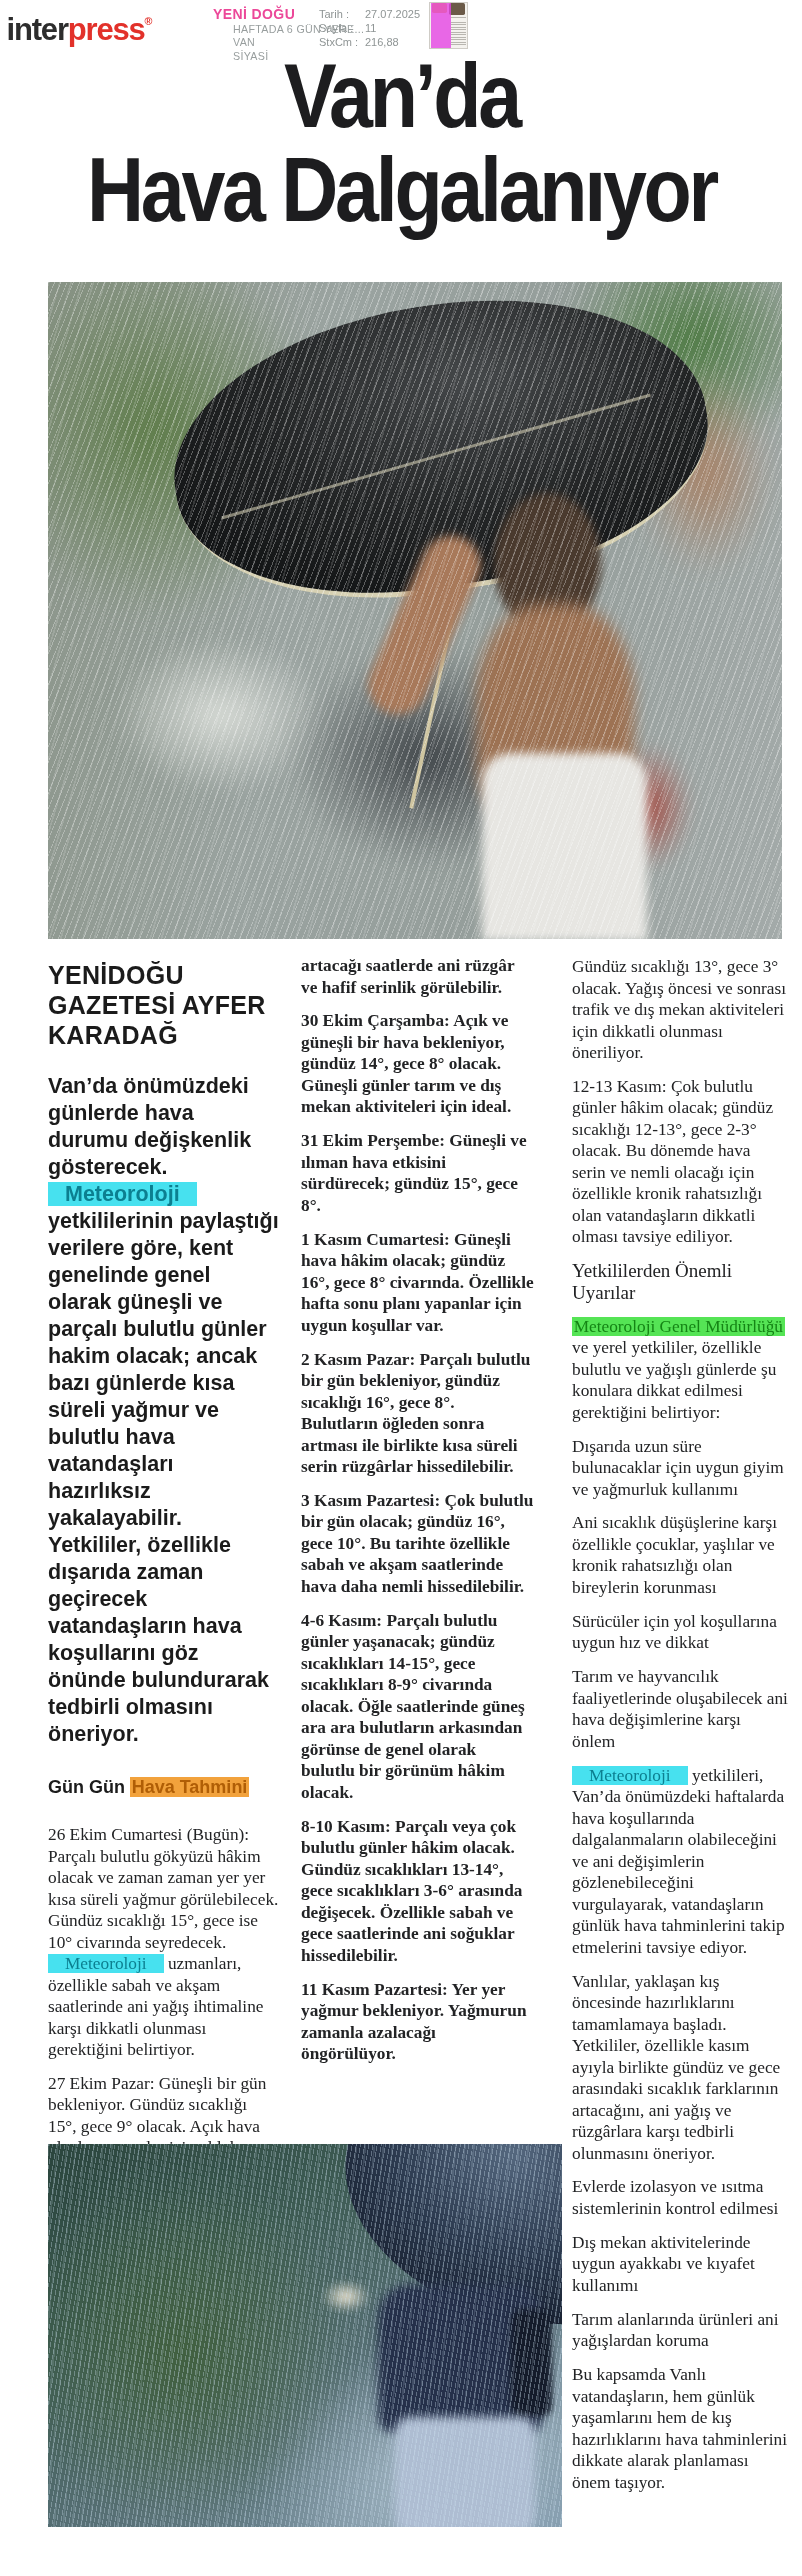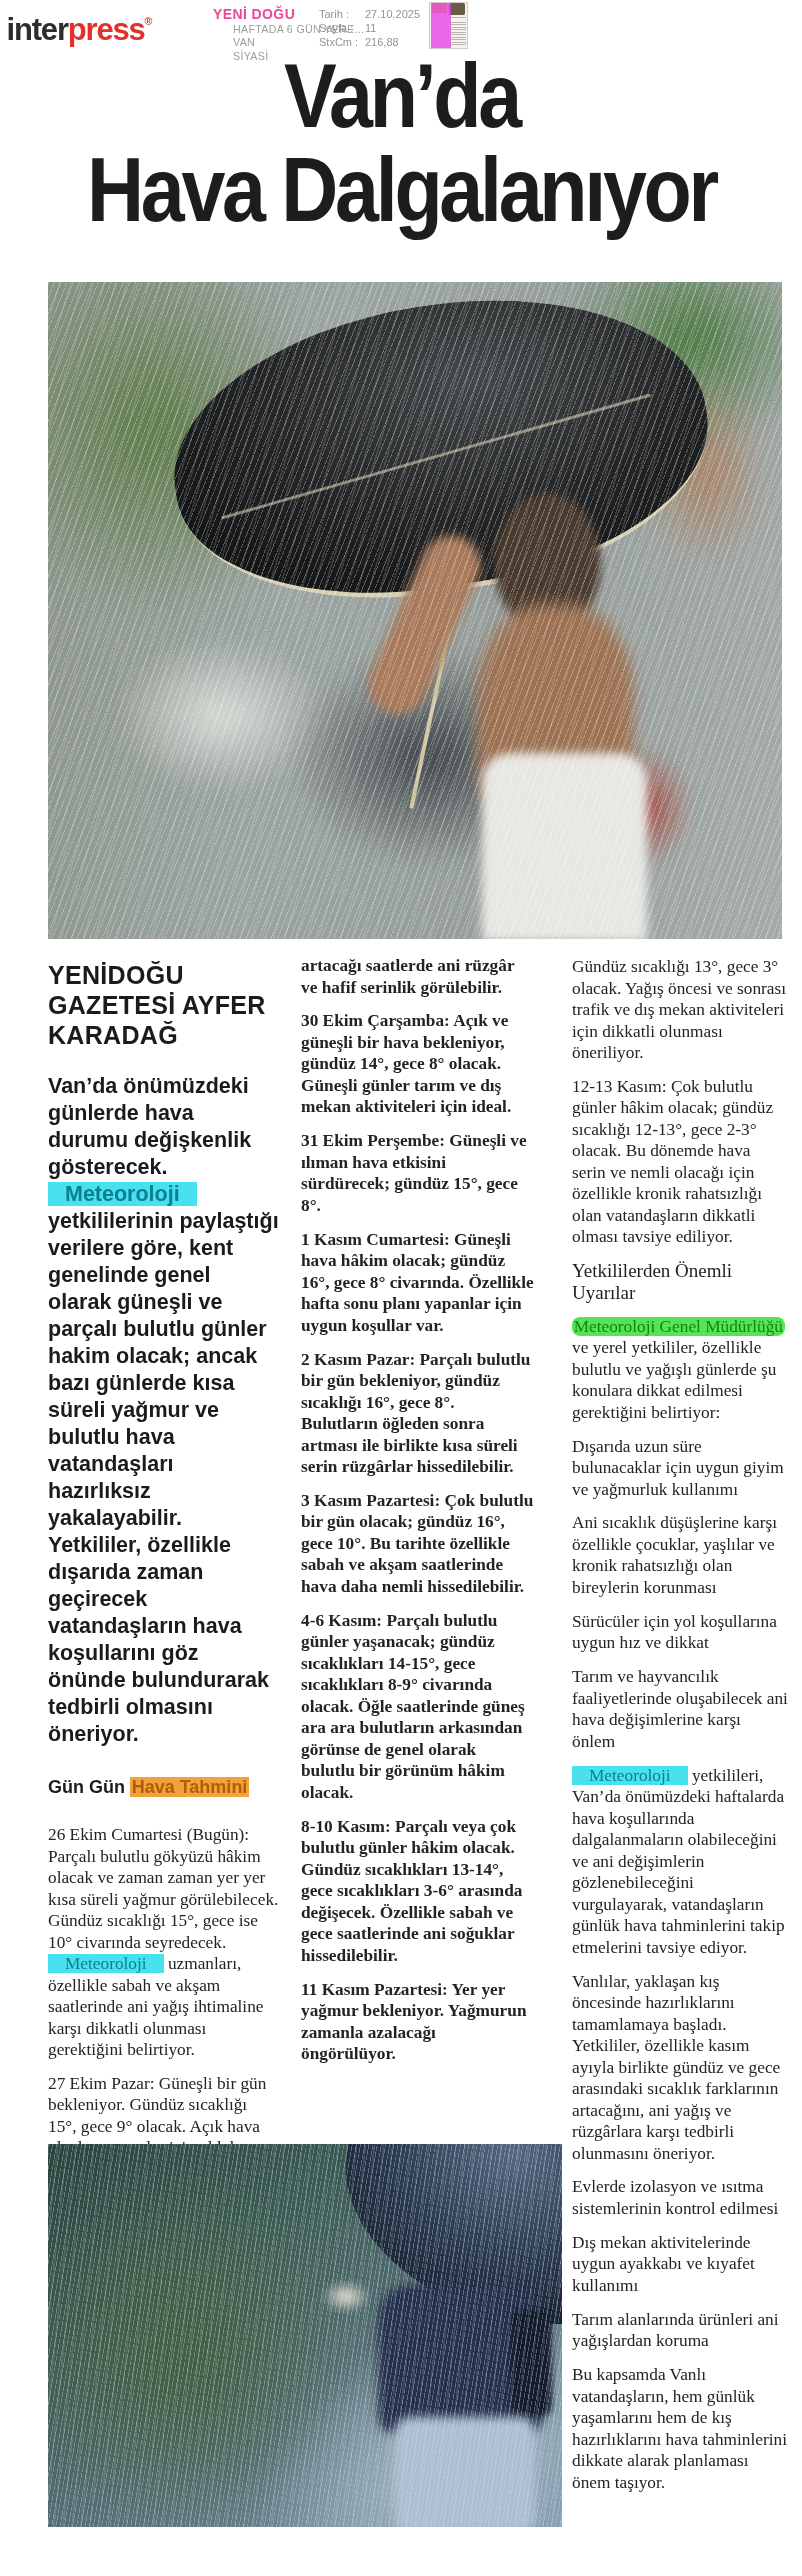--- a/index.html
+++ b/index.html
@@ -78,38 +78,38 @@
     color:#1b1b1b;letter-spacing:0.3px;margin:0 0 23px 0;}
   .lead{font-family:"Liberation Sans",sans-serif;font-weight:bold;font-size:21.5px;line-height:27px;
     color:#1b1b1b;margin:0 0 25px 0;}
   .subhead{font-family:"Liberation Sans",sans-serif;font-weight:bold;font-size:18px;line-height:28px;
     color:#1b1b1b;margin:0 0 23px 0;}
   .warn-head{font-size:19px;margin:5px 0 20px 0;}
   .prep-head{font-family:"Liberation Sans",sans-serif;font-weight:bold;font-size:22px;line-height:27px;
     color:#141414;margin:6.6px 0 18px 0;}
   .hl-cyan{background:#47e1ef;color:#0c7f90;padding:0 17px;}
   .hl-orange{background:#f2a23c;color:#b05e06;padding:0 1.7px;}
-  .hl-green{background:#55e455;color:#148414;padding:0 1.7px;border-radius:8px;}
+  .hl-green{background:#55e455;color:#148414;padding:0 1.7px;}
 </style>
 </head>
 <body>
 
 <div class="abs logo">
   <span class="logo-inter">inter</span><span class="logo-press">press</span><span class="logo-reg">®</span>
 </div>
 
 <div class="abs pub">
   <div class="pub-name">YENİ DOĞU</div>
   <div class="pub-line">HAFTADA 6 GÜN YERE...</div>
   <div class="pub-line">VAN</div>
   <div class="pub-line">SİYASİ</div>
 </div>
 
 <div class="abs meta">
-  <div><span class="meta-label">Tarih :</span><span class="meta-value">27.10.2025</span></div>
+  <div><span class="meta-label">Tarih :</span><span class="meta-value">27.07.2025</span></div>
   <div><span class="meta-label">Sayfa :</span><span class="meta-value">11</span></div>
   <div><span class="meta-label">StxCm :</span><span class="meta-value">216,88</span></div>
 </div>
 
 <div class="abs thumb">
   <div class="thumb-mast"></div>
   <div class="thumb-face"></div>
   <div class="thumb-lines"></div>
   <div class="thumb-highlight"></div>
 </div>

